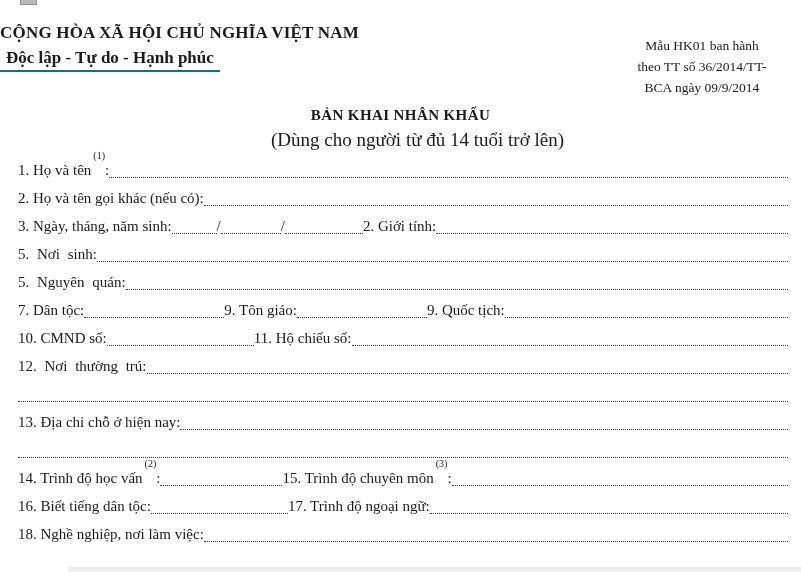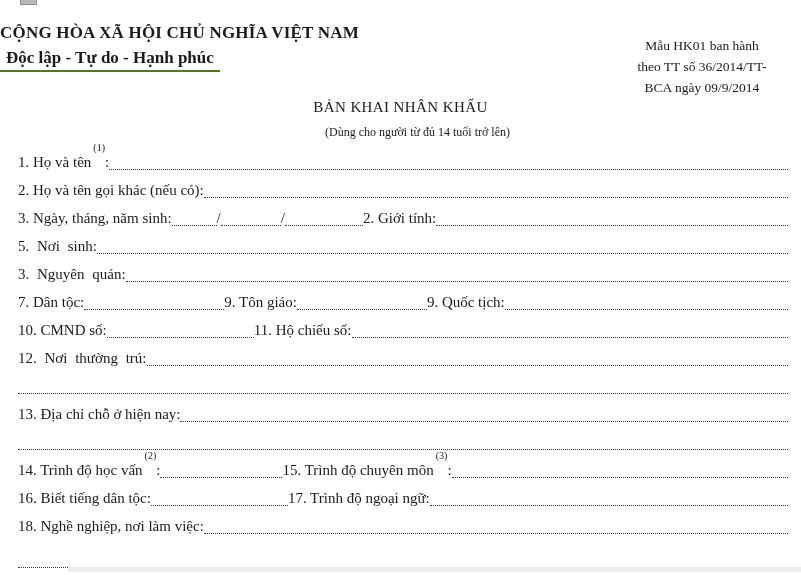--- a/index.html
+++ b/index.html
@@ -17,27 +17,27 @@
     background:#b9b9b9;border:1px solid #8f8f8f;border-top:none;
   }
   
   .bottom-artifact{
     position:absolute;left:68px;top:567px;right:0;height:5px;
     background:#ededed;
   }
   .header{margin-top:22px;text-align:left;}
   .motto1{font-size:17px;font-weight:bold;line-height:22px;letter-spacing:.2px;}
   .motto2{margin-top:3px;font-size:17px;font-weight:bold;line-height:22px;}
-  .motto2 span{display:inline-block;border-bottom:2px solid #4d7c0f;padding:0 6px 1px 6px;}
+  .motto2 span{display:inline-block;border-bottom:2px solid #0f766e;padding:0 6px 1px 6px;}
   .ref-block{
     position:absolute;top:35px;right:4px;width:190px;
     font-size:13.5px;line-height:21px;text-align:center;
   }
-  .form-title{margin-top:26px;text-align:center;font-size:15px;font-weight:normal;line-height:18px;letter-spacing:.4px;}
-  .form-subtitle{margin-top:7px;text-align:center;font-size:12px;line-height:18px;padding-left:34px;}
+  .form-title{margin-top:34px;text-align:center;font-size:15px;font-weight:bold;line-height:18px;letter-spacing:.4px;}
+  .form-subtitle{margin-top:7px;text-align:center;font-size:19px;line-height:18px;padding-left:34px;}
   .form-body{margin:7px 13px 0 18px;font-size:15px;}
   .frow{display:flex;align-items:stretch;height:28px;line-height:28px;white-space:pre;}
   .lbl{flex:none;}
   .wsp{word-spacing:4px;}
   .dots{border-bottom:1.6px dotted #3a3a3a;margin-bottom:6px;flex:none;}
   .dots.fx{flex:1 1 auto;}
   .w45{width:45px}.w60{width:60px}.w78{width:78px}
   .w140{width:140px}.w130{width:130px}.w147{width:147px}
   .w122{width:122px}.w137{width:137px}
   sup{font-size:10px;line-height:0;margin-left:2px;}
@@ -86,21 +86,21 @@
       <span class="lbl">2. Giới tính:</span>
       <span class="dots fx"></span>
     </div>
 
     <div class="frow">
       <span class="lbl wsp">5. Nơi sinh:</span>
       <span class="dots fx"></span>
     </div>
 
     <div class="frow">
-      <span class="lbl wsp">3. Nguyên quán:</span>
+      <span class="lbl wsp">5. Nguyên quán:</span>
       <span class="dots fx"></span>
     </div>
 
     <div class="frow">
       <span class="lbl">7. Dân tộc:</span>
       <span class="dots w140"></span>
       <span class="lbl">9. Tôn giáo:</span>
       <span class="dots w130"></span>
       <span class="lbl">9. Quốc tịch:</span>
       <span class="dots fx"></span>

